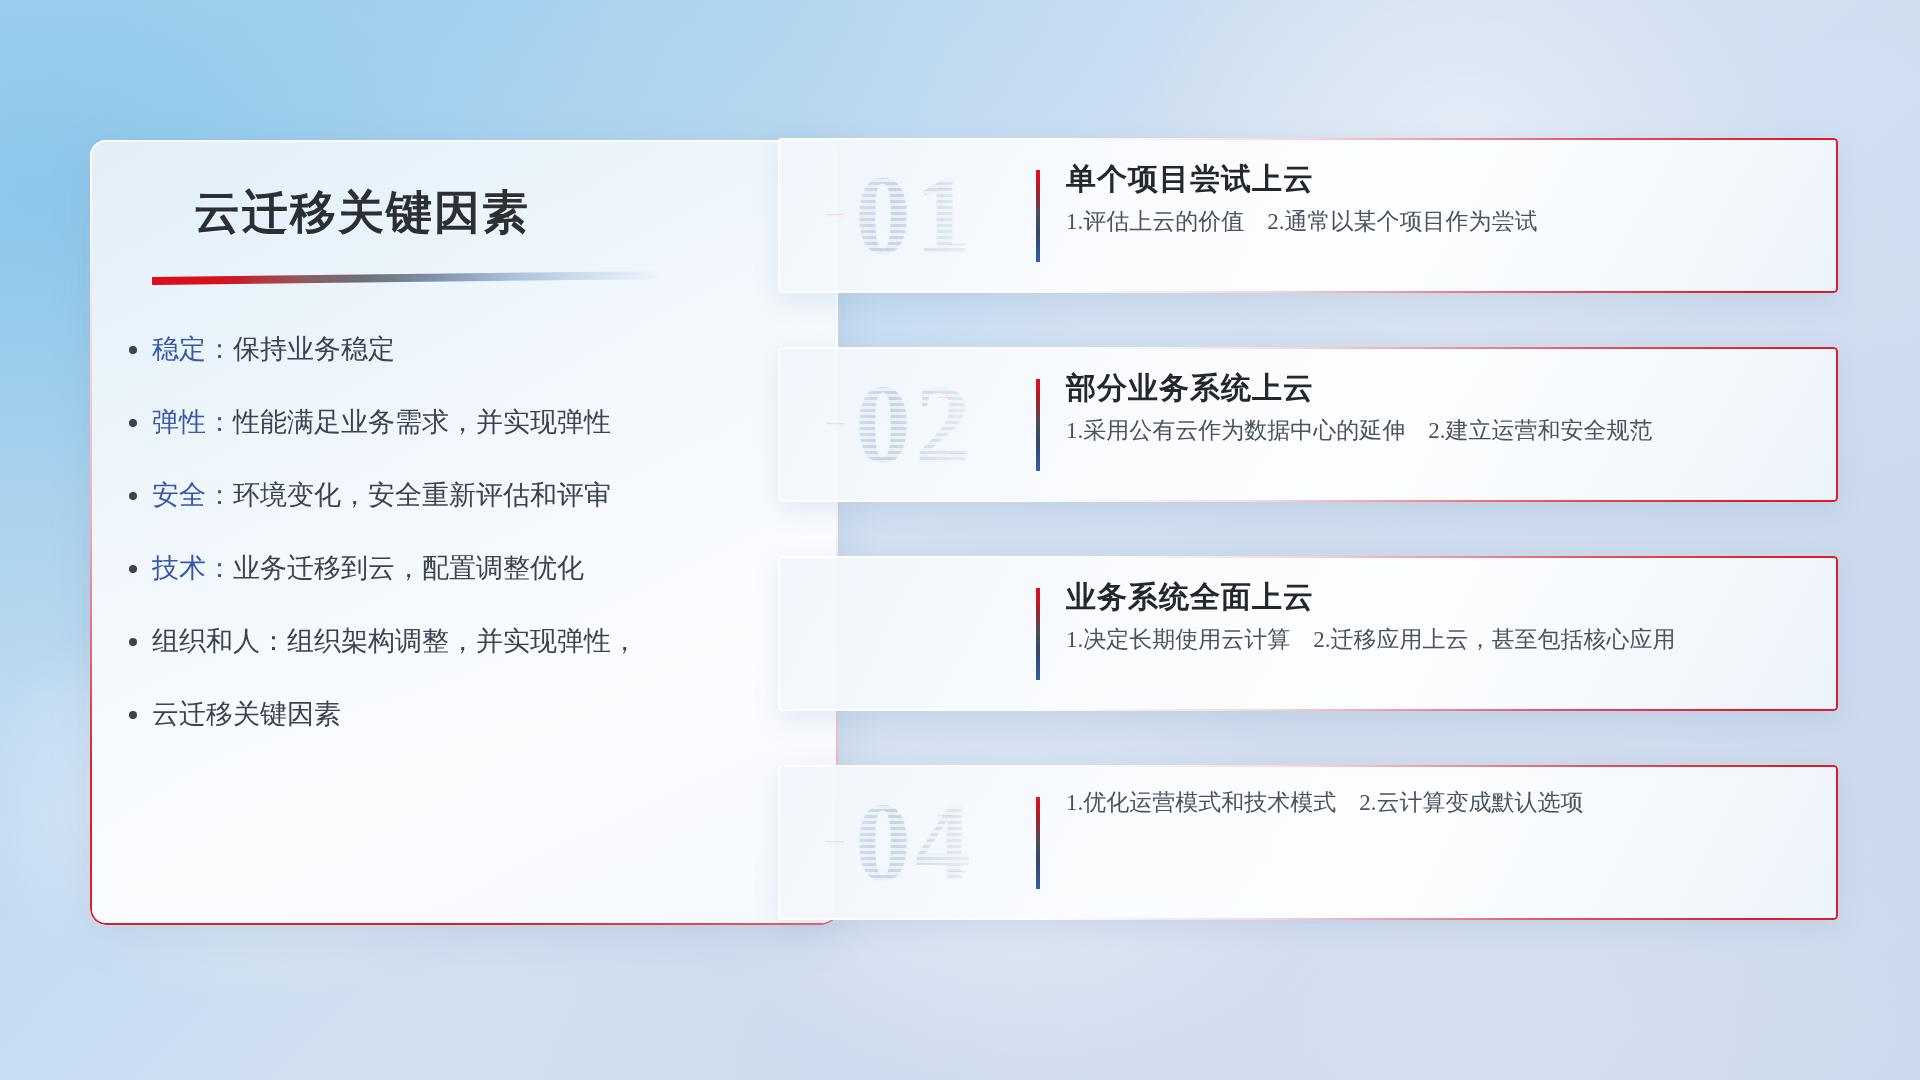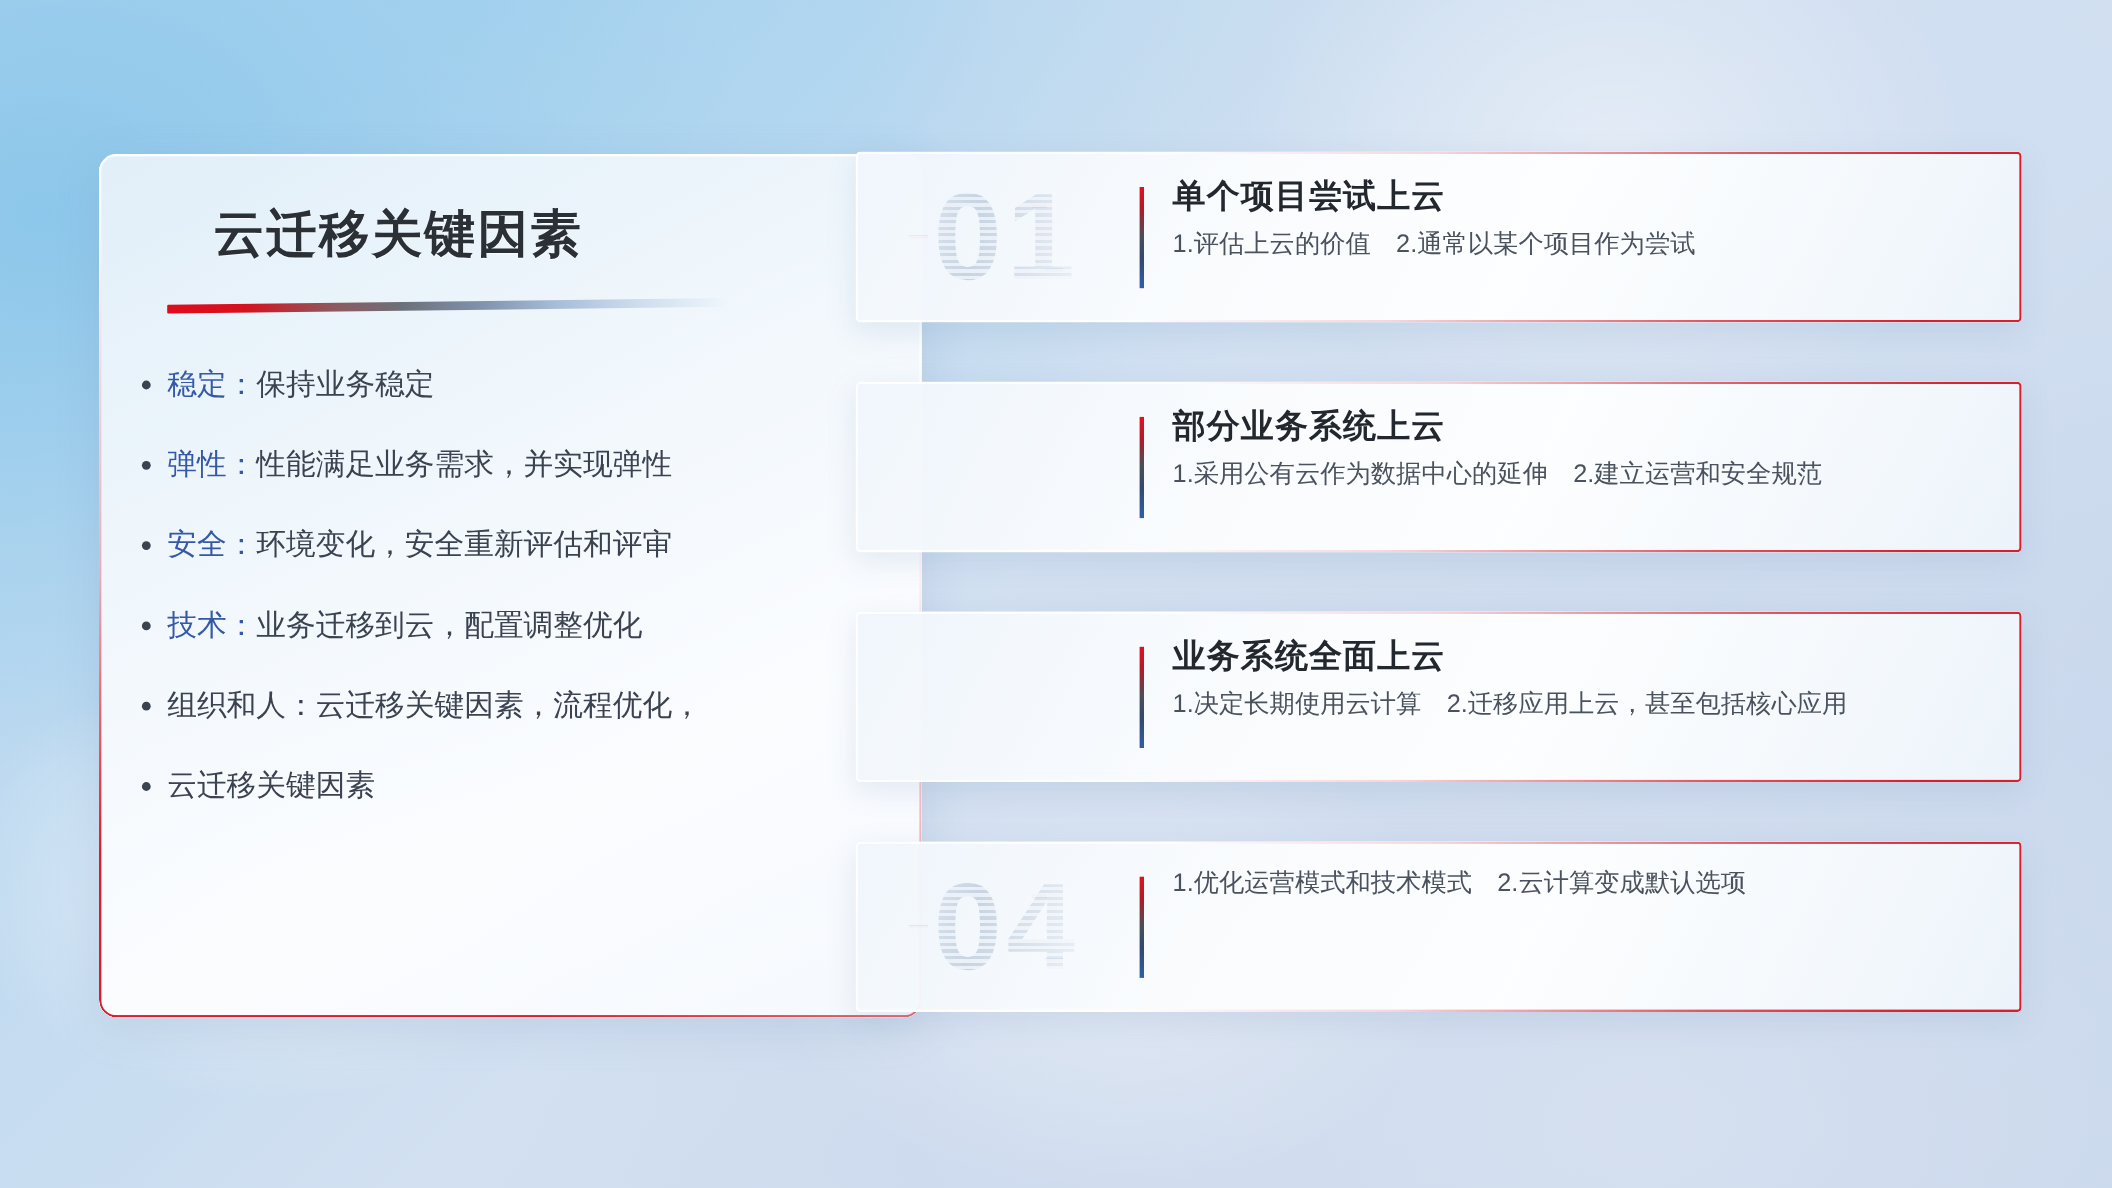--- a/index.html
+++ b/index.html
@@ -60,21 +60,21 @@
   .panel-item {
     font-size:27px; line-height:1.0; color:#3b4250;
     margin-bottom:46px; white-space:nowrap;
   }
   .panel-item.cont { margin-bottom:0; }
   .item-key { color:#3559a8; font-weight:400; }
   .item-key.plain { color:#3b4250; }
   .item-val { color:#3b4250; }
 
   
-  .cards { position:absolute; left:778px; top:138px; width:1060px; }
+  .cards { position:absolute; left:778px; top:138px; width:1060px;font-family:Liberation Serif, serif; }
   .card {
     position:relative; height:155px; margin-bottom:54px;
     border-radius:4px;
     background:linear-gradient(118deg, rgba(240,246,252,0.95) 0%, rgba(250,252,254,0.97) 30%, rgba(253,254,255,0.98) 58%, rgba(246,250,253,0.95) 82%, rgba(238,245,251,0.93) 100%);
     box-shadow:0 8px 26px rgba(110,140,180,0.16);
     overflow:hidden;
   }
   .card::before {
     content:""; position:absolute; inset:0; border-radius:4px;
     padding:2px;
@@ -148,21 +148,21 @@
     <li class="panel-item">
       <span class="item-key">弹性：</span><span class="item-val">性能满足业务需求，并实现弹性</span>
     </li>
     <li class="panel-item">
       <span class="item-key">安全：</span><span class="item-val">环境变化，安全重新评估和评审</span>
     </li>
     <li class="panel-item">
       <span class="item-key">技术：</span><span class="item-val">业务迁移到云，配置调整优化</span>
     </li>
     <li class="panel-item">
-      <span class="item-key plain">组织和人：</span><span class="item-val">云迁移关键因素，流程优化，</span>
+      <span class="item-key plain">组织和人：</span><span class="item-val">组织架构调整，并实现弹性，</span>
     </li>
     <li class="panel-item cont">
       <span class="item-val">云迁移关键因素</span>
     </li>
   </ul>
 </section>
 
 <section class="cards">
 
   <article class="card">
@@ -170,20 +170,23 @@
         <span>01</span>
       </div>
     <div class="card-accent"></div>
     <div class="card-body">
       <h2 class="card-title">单个项目尝试上云</h2>
       <p class="card-desc">1.评估上云的价值　2.通常以某个项目作为尝试</p>
     </div>
   </article>
 
   <article class="card">
+    <div class="card-num">
+        <span>02</span>
+      </div>
     <div class="card-accent"></div>
     <div class="card-body">
       <h2 class="card-title">部分业务系统上云</h2>
       <p class="card-desc">1.采用公有云作为数据中心的延伸　2.建立运营和安全规范</p>
     </div>
   </article>
 
   <article class="card">
     <div class="card-accent"></div>
     <div class="card-body">

